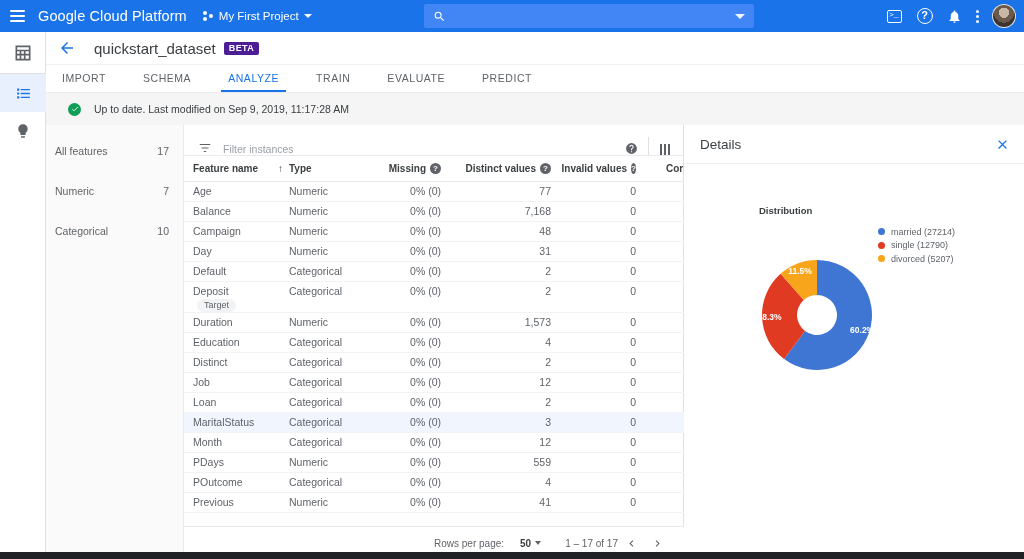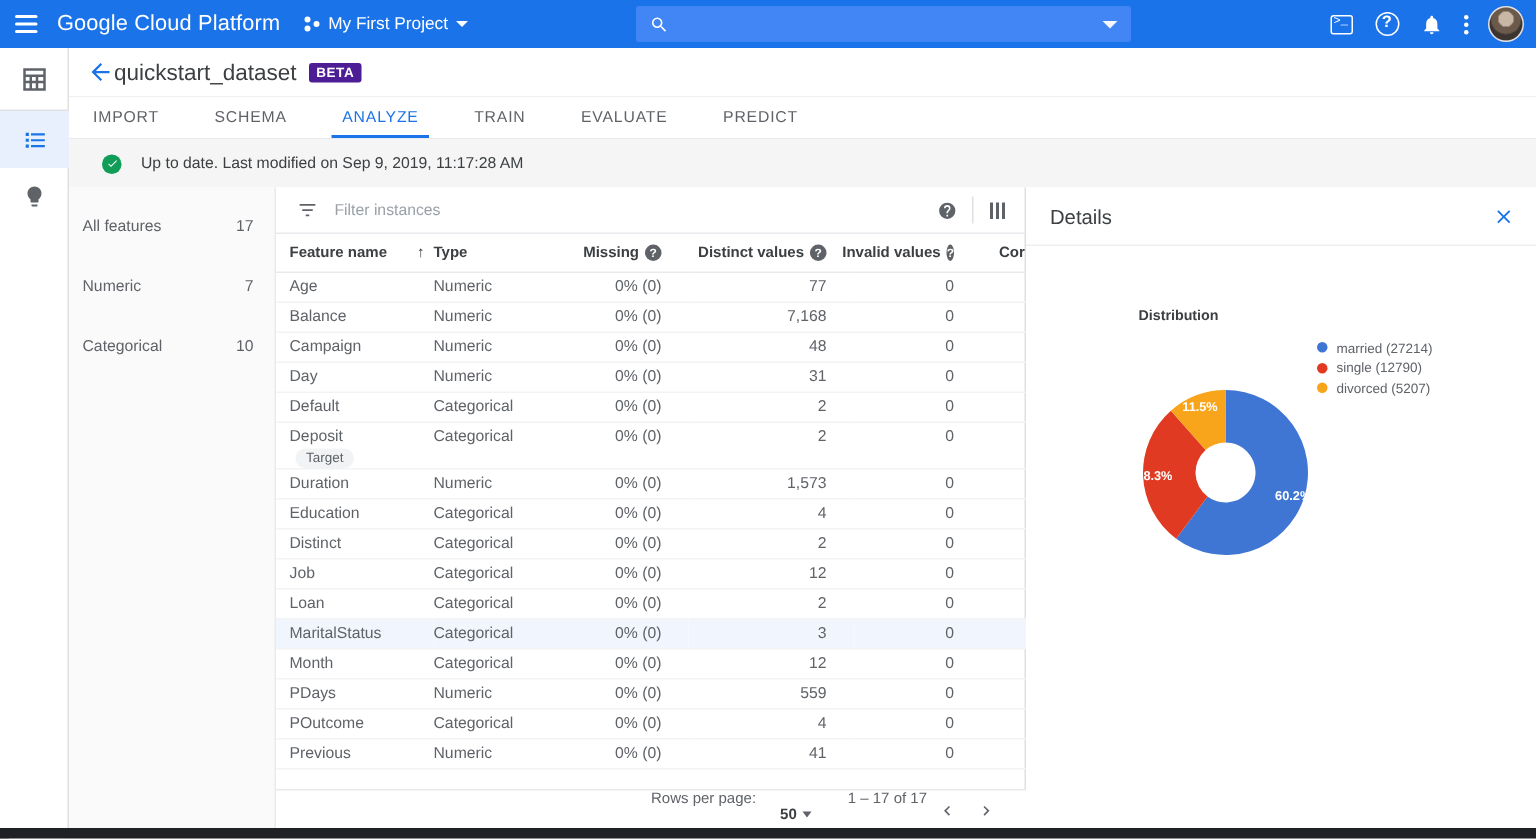--- a/index.html
+++ b/index.html
@@ -96,21 +96,21 @@
   .rail-item.active svg { fill:#1a73e8; }
   .rail-sep { height: 1px; background:#e0e0e0; margin: 4px 0 0 0; }
 
   
   .ds-head {
     position:absolute; left:46px; top:32px; width:978px; height:33px;
     background:#fff; display:flex; align-items:center;
     border-bottom: 1px solid #f1f1f1;
   }
   .back-arrow { margin-left: 12px; cursor:pointer; display:flex;align-items:center; }
-  .ds-title { font-size: 15px; color:#3c4043; }
+  .ds-title { margin-left: 18px; font-size: 15px; color:#3c4043; }
   .beta-chip {
     margin-left: 8px; background:#4c1d95; color:#fff;
     font-size: 9px; padding: 1.5px 5px; border-radius: 2px; letter-spacing:.4px; font-weight:bold;
   }
 
   
   .tabs {
     position:absolute; left:46px; top:65px; width:978px; height:28px;
     background:#fff; display:flex; align-items:flex-end;
     border-bottom: 1px solid #e8eaed;
@@ -150,21 +150,21 @@
   }
   .fside-row:first-child { margin-top: 6px; }
   .fside-cnt { color:#5f6368; }
 
   
   .tablecard {
     position:absolute; left:184px; top:125px; width:500px; height:434px;
     background:#fff; border-right:1px solid #e0e0e0;
   }
   .filterbar {
-    height: 31px; display:flex; align-items:center; padding: 0 0 0 14px;
+    height: 31px; display:flex; align-items:flex-end; padding: 0 0 0 14px;
     border-bottom: 1px solid #e8eaed;
   }
   .filter-ic { width: 14px; height: 14px; flex:none; }
   .filter-input {
     flex:1; border:0; outline:0; margin-left: 11px;
     font-size: 10.5px; color:#3c4043; font-family:"Liberation Sans", sans-serif;
     background: transparent;
   }
   .filter-input::placeholder { color:#9aa0a6; }
   .fb-help { margin-right: 10px; cursor:pointer; display:flex; }
@@ -202,21 +202,21 @@
   .target-chip {
     display:inline-block; margin-top:2px; margin-left: 4px;
     background:#f1f3f4; color:#5f6368; border-radius: 9px;
     font-size: 9px; padding: 1.5px 7px;
   }
 
   
   .pager {
     position:absolute; left:184px; bottom:0; width:500px; height:33px;
     background:#fff; border-top:1px solid #e8eaed;
-    display:flex; justify-content:flex-end;
+    display:flex; align-items:center; justify-content:flex-end;
     padding-right: 14px; gap: 0;
   }
   .pg-label { font-size:10px; color:#5f6368; }
   .pg-sel { display:flex; align-items:center; gap:4px; margin-left: 16px; cursor:pointer; }
   .pg-sel span { font-size:10px; color:#3c4043; font-weight:bold; }
   .pg-caret { width:0;height:0;border-left:3.5px solid transparent;border-right:3.5px solid transparent;border-top:4px solid #5f6368; }
   .pg-range { font-size:10px; color:#5f6368; margin-left: 24px; }
   .pg-btn { width:26px;height:26px;display:flex;align-items:center;justify-content:center;cursor:pointer;color:#5f6368;font-size:14px; }
   .pg-btn:first-of-type { margin-left: 16px; }
 

